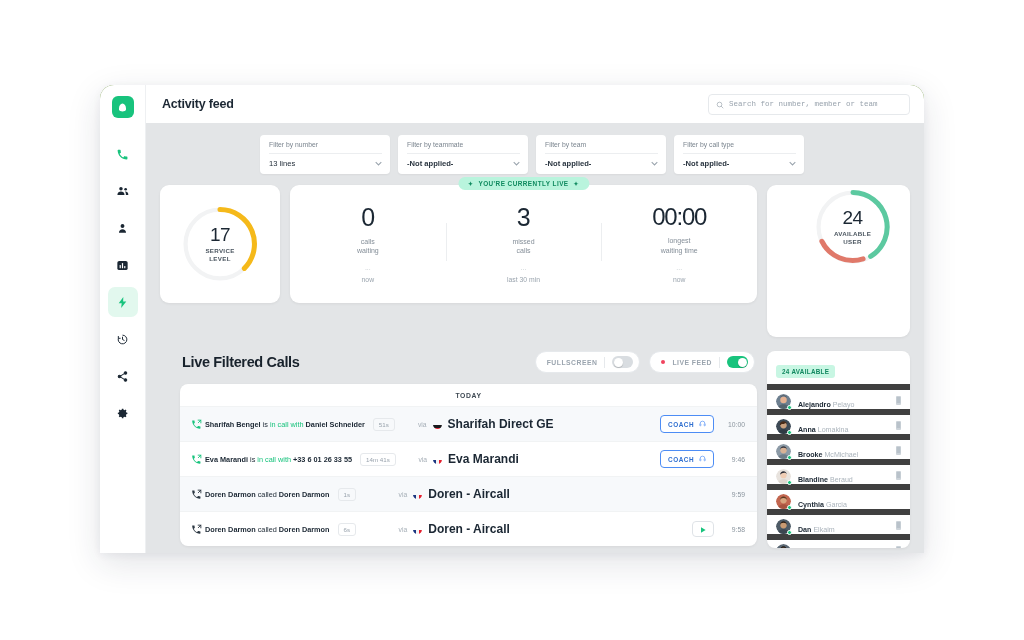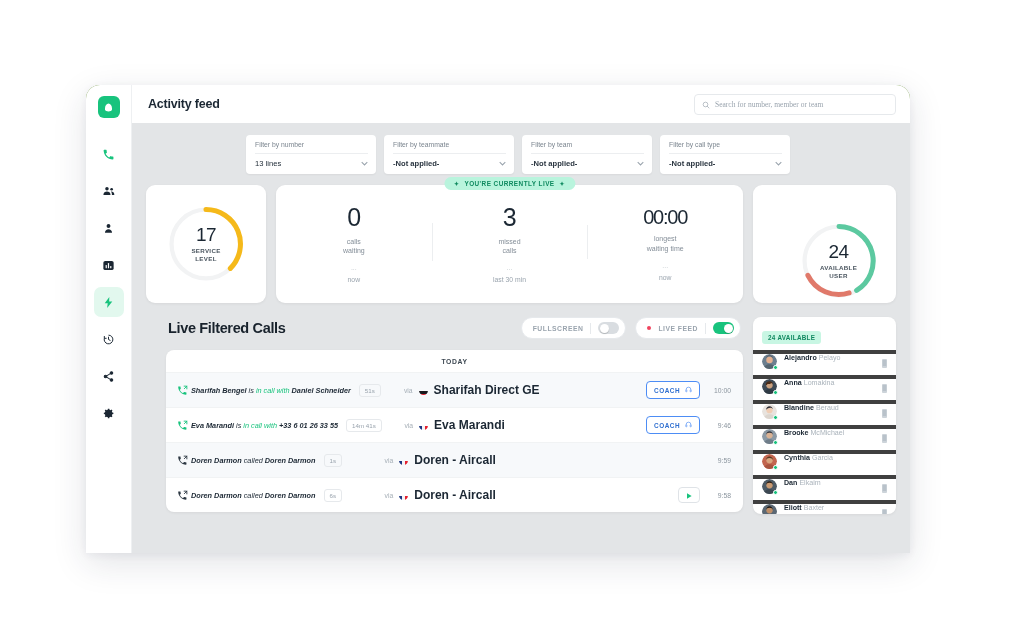--- a/index.html
+++ b/index.html
@@ -6,21 +6,21 @@
   html, body {
     width: 1024px; height: 640px;
     background: #ffffff;
     font-family: "Liberation Sans", sans-serif;
     overflow: hidden;
   }
 
   
   .app-window {
     position: absolute;
-    left: 86px; top: 85px;
+    left: 100px; top: 85px;
     width: 824px; height: 468px;
     background: #4d7c0f;
     border-radius: 14px 14px 0 0;
     box-shadow: 0 10px 34px rgba(30,40,60,.13), 0 2px 8px rgba(30,40,60,.06);
     display: flex;
     overflow: hidden;
   }
 
   
   .rail {
@@ -67,21 +67,21 @@
     border: 1px solid #e6e9ec;
     border-radius: 4px;
     display: flex; align-items: center;
     padding: 0 7px;
     gap: 5px;
     background: #fff;
   }
   .search-box input {
     border: none; outline: none;
     font-size: 7.5px; color: #6f7a86;
-    font-family: Liberation Serif, serif;
+    font-family: Liberation Mono, monospace;
     width: 100%; background: transparent;
   }
   .search-box input::placeholder { color: #9aa4ae; }
 
   
   .content {
     flex: 1;
     background: #e3e5e7;
     padding: 12px 14px 0 14px;
     overflow: hidden;
@@ -114,22 +114,22 @@
   .card-gauge {
     flex: 0 0 120px; height: 118px;
     display:flex; align-items:center; justify-content:center;
   }
   .card-metrics {
     flex: 1; height: 118px;
     display: flex; align-items: center;
     position: relative;
   }
   .card-avail {
-    flex: 0 0 143px; height: 118px;
-    display:flex; align-items:flex-end; justify-content:center;padding-left:28px;
+    flex: 0 0 143px; height: 152px;
+    display:flex; align-items:flex-start; justify-content:center;padding-left:28px;
   }
 
   .live-badge {
     position: absolute;
     top: -8px; left: 50%;
     transform: translateX(-50%);
     background: #b9f4dd;
     color: #0f8a5f;
     font-size: 6.4px;
     font-weight: bold;
@@ -146,21 +146,21 @@
     text-align: center;
     position: relative;
     padding: 0 4px;
   }
   .metric + .metric::before {
     content: "";
     position: absolute; left: 0; top: 18px; bottom: 22px;
     width: 1px; background: #eceef0;
   }
   .metric-value { font-size: 25px; color: #1b2733; font-weight: normal; letter-spacing: -.5px; line-height: 1; }
-  .metric-value.time { font-size: 20px; letter-spacing: -1.2px; }
+  .metric-value.time { font-size: 24px; letter-spacing: -1.2px; }
   .metric-label { font-size: 7px; color: #848e98; line-height: 1.35; margin-top: 7px; }
   .metric-dots { font-size: 7px; color: #c3c9ce; margin-top: 9px; line-height:1; }
   .metric-when { font-size: 6.8px; color: #9aa4ae; margin-top: 5px; }
 
   .gauge-wrap { position: relative; width: 84px; height: 84px; display:flex; align-items:center; justify-content:center; }
   .gauge-wrap svg { position:absolute; inset:0; }
   .gauge-text { position: relative; text-align: center; }
   .gauge-num { font-size: 19px; color: #1b2733; line-height:1; letter-spacing:-.5px; }
   .gauge-cap { font-size: 6.2px; color: #4a555f; font-weight: bold; letter-spacing: .3px; line-height: 1.25; margin-top: 3px; }
 
@@ -207,21 +207,21 @@
     padding: 8px 0 7px;
   }
   .call-row {
     display: flex; align-items: center;
     height: 35px;
     padding: 0 12px 0 11px;
     border-top: 1px solid #f1f3f4;
   }
   .call-row.tint { background: #f7f9fb; }
   .ph-icon { width: 14px; flex: 0 0 14px; display:flex; align-items:center; }
-  .call-text { font-size: 7.3px; color: #1b2733; white-space: nowrap; font-style: italic; }
+  .call-text { font-size: 7.3px; color: #1b2733; white-space: nowrap; }
   .call-text .grn { color: #18c37d; }
   .call-text .nm { color: #1b2733; font-weight: bold; }
   .dur {
     margin-left: 8px;
     font-size: 6.2px; color: #98a2ac;
     border: 1px solid #e6e9ec;
     border-radius: 3px;
     padding: 2px 5px;
     white-space: nowrap;
   }
@@ -272,25 +272,25 @@
     display: inline-block;
     background: #c8f6e3;
     color: #10885f;
     font-size: 6.3px;
     font-weight: bold;
     letter-spacing: .3px;
     border-radius: 3px;
     padding: 3px 6px;
   }
   .user-row {
-    display: flex; align-items: flex-start;
+    display: flex; align-items: flex-end;
     gap: 7px;
     height: 25px;
     padding: 0 9px 0 9px;
-    border-top: 4px solid #404040;
+    border-top: 6px solid #404040;
   }
   .avatar { position: relative; width: 15px; height: 15px; flex: 0 0 15px; }
   .avatar .pic { width: 15px; height: 15px; border-radius: 50%; display:block; overflow:hidden; }
   .avatar .pres {
     position: absolute; right: -1px; bottom: -1px;
     width: 5.5px; height: 5.5px; border-radius: 50%;
     background: #18c37d; border: 1.2px solid #fff;
   }
   .uname { font-size: 7.1px; color: #cfd5da; white-space: nowrap; }
   .uname b { color: #1b2733; font-weight: bold; }
@@ -732,50 +732,50 @@
                   <rect width="10" height="18" rx="2" fill="#ccd3d9"></rect>
                   <rect x="1.4" y="1.8" width="7.2" height="12" rx="1" fill="#b9c2ca"></rect>
                 </svg>
             </span>
           </div>
 
           <div class="user-row">
             <span class="avatar">
               <span class="pic">
                 <svg width="15" height="15" viewBox="0 0 30 30">
+                    <circle cx="15" cy="15" r="15" fill="#8c9aa6"></circle>
+                    <circle cx="15" cy="12.5" r="6.3" fill="#d9b295"></circle>
+                    <path d="M4 30c0-6 5-9.5 11-9.5S26 24 26 30z" fill="#6f7d89"></path>
+                    <path d="M8 12c0-4.8 3.2-7.5 7-7.5s7 2.7 7 7.5c-.6-3-3-4.5-7-4.5s-6.4 1.5-7 4.5z" fill="#3a3a42"></path>
+                  </svg>
+              </span>
+              <span class="pres"></span>
+            </span>
+            <span class="uname"><b>Brooke</b><span class="sur"> McMichael</span></span>
+            <span class="dev-icon">
+              <svg width="5" height="9" viewBox="0 0 10 18">
+                  <rect width="10" height="18" rx="2" fill="#ccd3d9"></rect>
+                  <rect x="1.4" y="1.8" width="7.2" height="12" rx="1" fill="#b9c2ca"></rect>
+                </svg>
+            </span>
+          </div>
+
+          <div class="user-row">
+            <span class="avatar">
+              <span class="pic">
+                <svg width="15" height="15" viewBox="0 0 30 30">
                     <circle cx="15" cy="15" r="15" fill="#e8e3de"></circle>
                     <circle cx="15" cy="12.5" r="6.2" fill="#f0cdb4"></circle>
                     <path d="M4 30c0-6 5-9.5 11-9.5S26 24 26 30z" fill="#dcd5ce"></path>
                     <path d="M8.3 11.5c0-4.5 3-7 6.7-7s6.7 2.5 6.7 7c0-2.5-2-3-3.5-3.8-2.5-1.3-7.5.6-9.9 3.8z" fill="#2b2b33"></path>
                   </svg>
               </span>
               <span class="pres"></span>
             </span>
             <span class="uname"><b>Blandine</b><span class="sur"> Beraud</span></span>
-            <span class="dev-icon">
-              <svg width="5" height="9" viewBox="0 0 10 18">
-                  <rect width="10" height="18" rx="2" fill="#ccd3d9"></rect>
-                  <rect x="1.4" y="1.8" width="7.2" height="12" rx="1" fill="#b9c2ca"></rect>
-                </svg>
-            </span>
-          </div>
-
-          <div class="user-row">
-            <span class="avatar">
-              <span class="pic">
-                <svg width="15" height="15" viewBox="0 0 30 30">
-                    <circle cx="15" cy="15" r="15" fill="#8c9aa6"></circle>
-                    <circle cx="15" cy="12.5" r="6.3" fill="#d9b295"></circle>
-                    <path d="M4 30c0-6 5-9.5 11-9.5S26 24 26 30z" fill="#6f7d89"></path>
-                    <path d="M8 12c0-4.8 3.2-7.5 7-7.5s7 2.7 7 7.5c-.6-3-3-4.5-7-4.5s-6.4 1.5-7 4.5z" fill="#3a3a42"></path>
-                  </svg>
-              </span>
-              <span class="pres"></span>
-            </span>
-            <span class="uname"><b>Brooke</b><span class="sur"> McMichael</span></span>
             <span class="dev-icon">
               <svg width="5" height="9" viewBox="0 0 10 18">
                   <rect width="10" height="18" rx="2" fill="#ccd3d9"></rect>
                   <rect x="1.4" y="1.8" width="7.2" height="12" rx="1" fill="#b9c2ca"></rect>
                 </svg>
             </span>
           </div>
 
           <div class="user-row">
             <span class="avatar">

